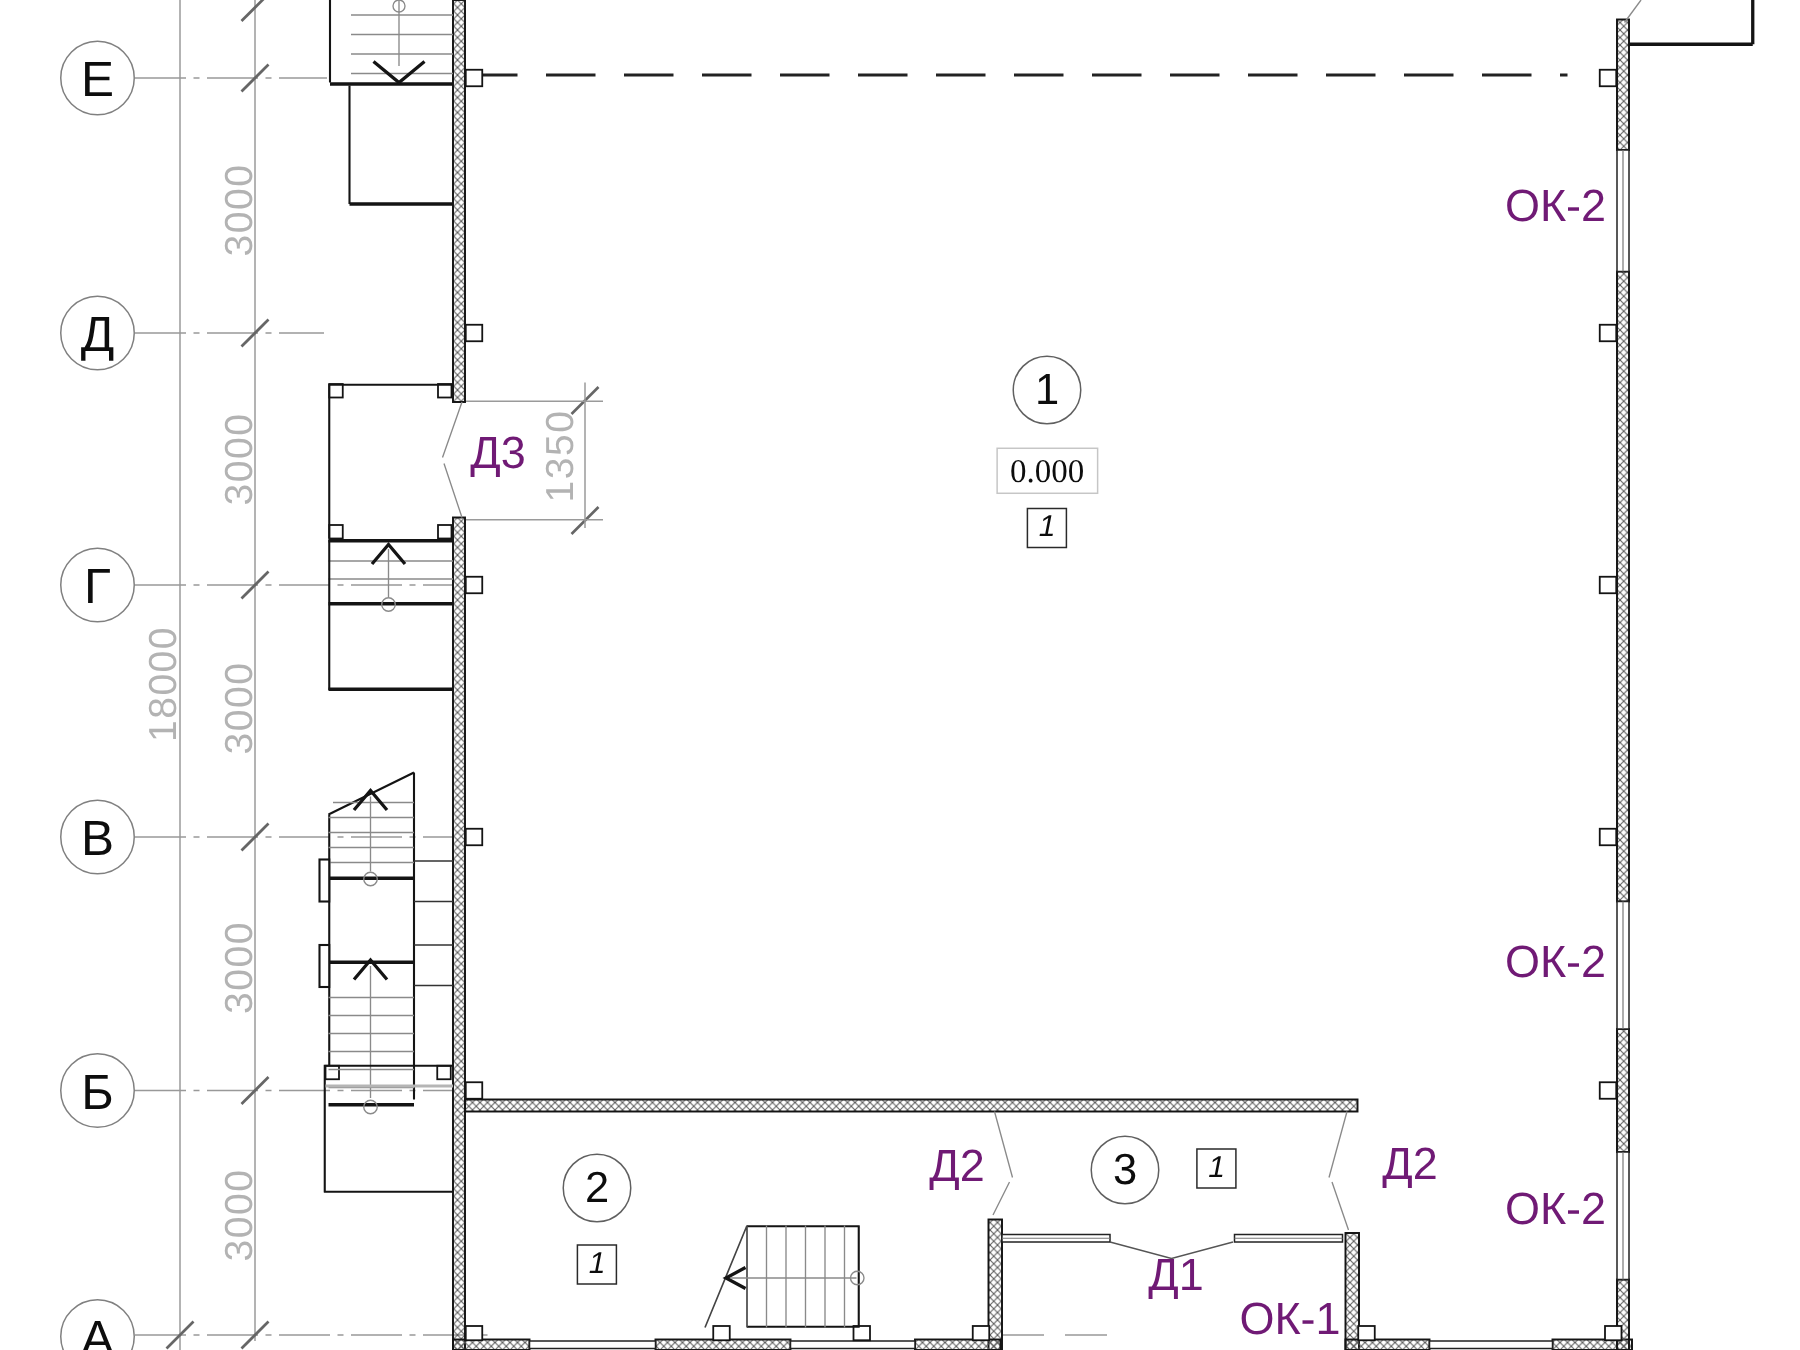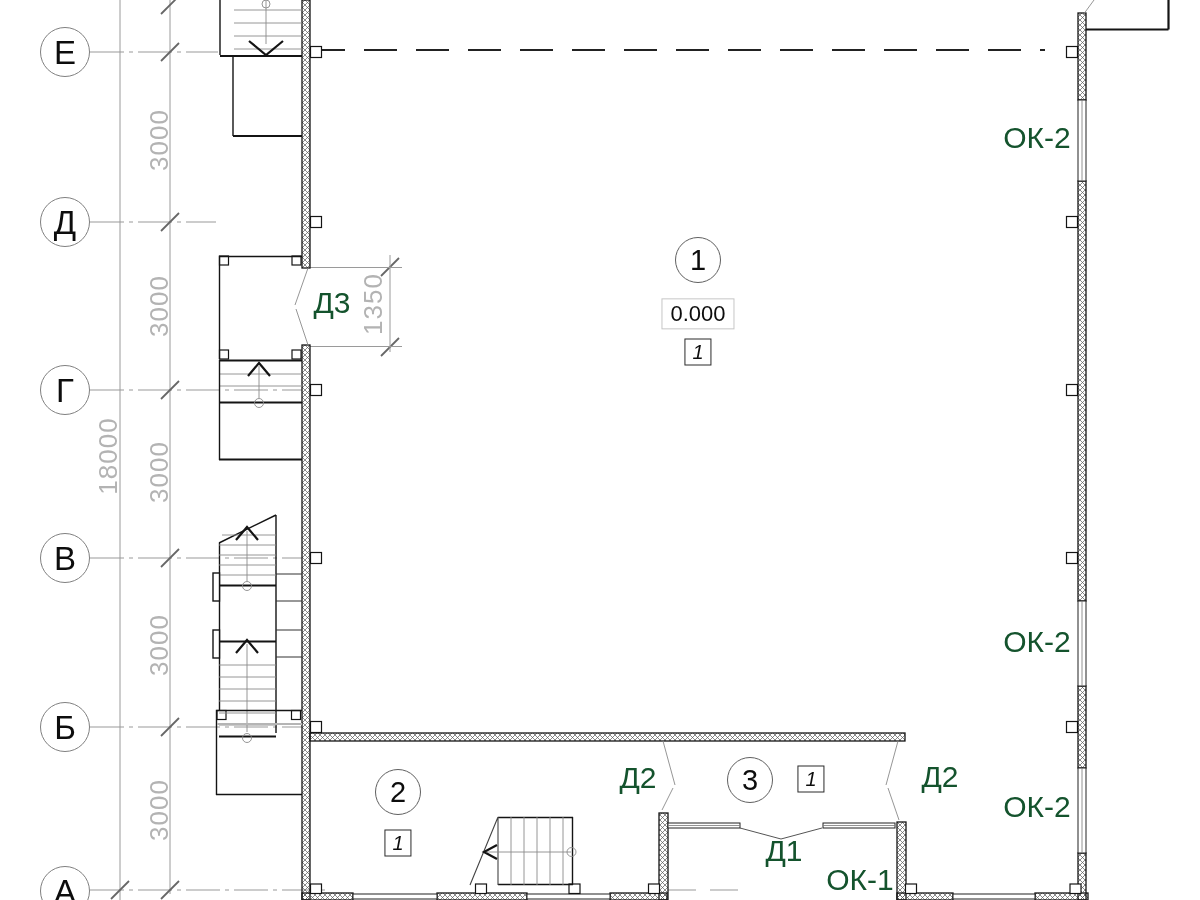--- a/index.html
+++ b/index.html
@@ -2,29 +2,29 @@
 <html><head>
 <meta charset="utf-8">
 <style>
   html,body{margin:0;padding:0;background:#fff;}
   .canvas{position:relative;width:1200px;height:900px;background:#fff;overflow:hidden;
           font-family:"Liberation Sans",sans-serif;}
   .canvas svg{position:absolute;left:0;top:0;}
   .label{position:absolute;transform:translate(-50%,-50%);white-space:nowrap;color:#111;line-height:1;}
   .label.rot{transform:translate(-50%,-50%) rotate(-90deg);}
   .dim{font-size:26px;color:#b3b3b3;letter-spacing:1px;}
-  .tag{font-size:30px;color:#14532d;}
+  .tag{font-size:30px;color:#701a75;}
   .axis-circle{position:absolute;width:50px;height:50px;border:1px solid #808080;border-radius:50%;
                box-sizing:border-box;display:flex;align-items:center;justify-content:center;
                transform:translate(-50%,-50%);font-size:33px;color:#0d0d0d;background:#fff;line-height:1;}
   .room-circle{position:absolute;width:46px;height:46px;border:1px solid #606060;border-radius:50%;
                box-sizing:border-box;display:flex;align-items:center;justify-content:center;
                transform:translate(-50%,-50%);font-size:29px;color:#0d0d0d;background:#fff;line-height:1;}
   .elev-box{position:absolute;transform:translate(-50%,-50%);border:1px solid #c6c6c6;background:#fff;
-            padding:2px 8px;font-size:22px;color:#0d0d0d;line-height:1.15;}
+            padding:2px 8px;font-size:22px;color:#0d0d0d;line-height:1.15;font-family:Liberation Serif, serif;}
   .area-box{position:absolute;transform:translate(-50%,-50%);border:1.5px solid #2a2a2a;background:#fff;
             padding:1px 7px;font-size:20px;font-style:italic;color:#0d0d0d;line-height:1.15;}
   .wall{fill:url(#hatch);stroke:#141414;stroke-width:1.3;}
   .win{fill:#fff;stroke:#222;stroke-width:1;}
   .col{fill:#fff;stroke:#141414;stroke-width:1.2;}
   .ln-heavy{stroke:#141414;stroke-width:2.2;fill:none;}
   .ln-med{stroke:#141414;stroke-width:1.4;fill:none;}
   .ln-thin{stroke:#8a8a8a;stroke-width:0.9;fill:none;}
   .ln-dim{stroke:#9a9a9a;stroke-width:1;fill:none;}
   .ln-axis{stroke:#999;stroke-width:1;stroke-dasharray:34 5 4 5;fill:none;}

